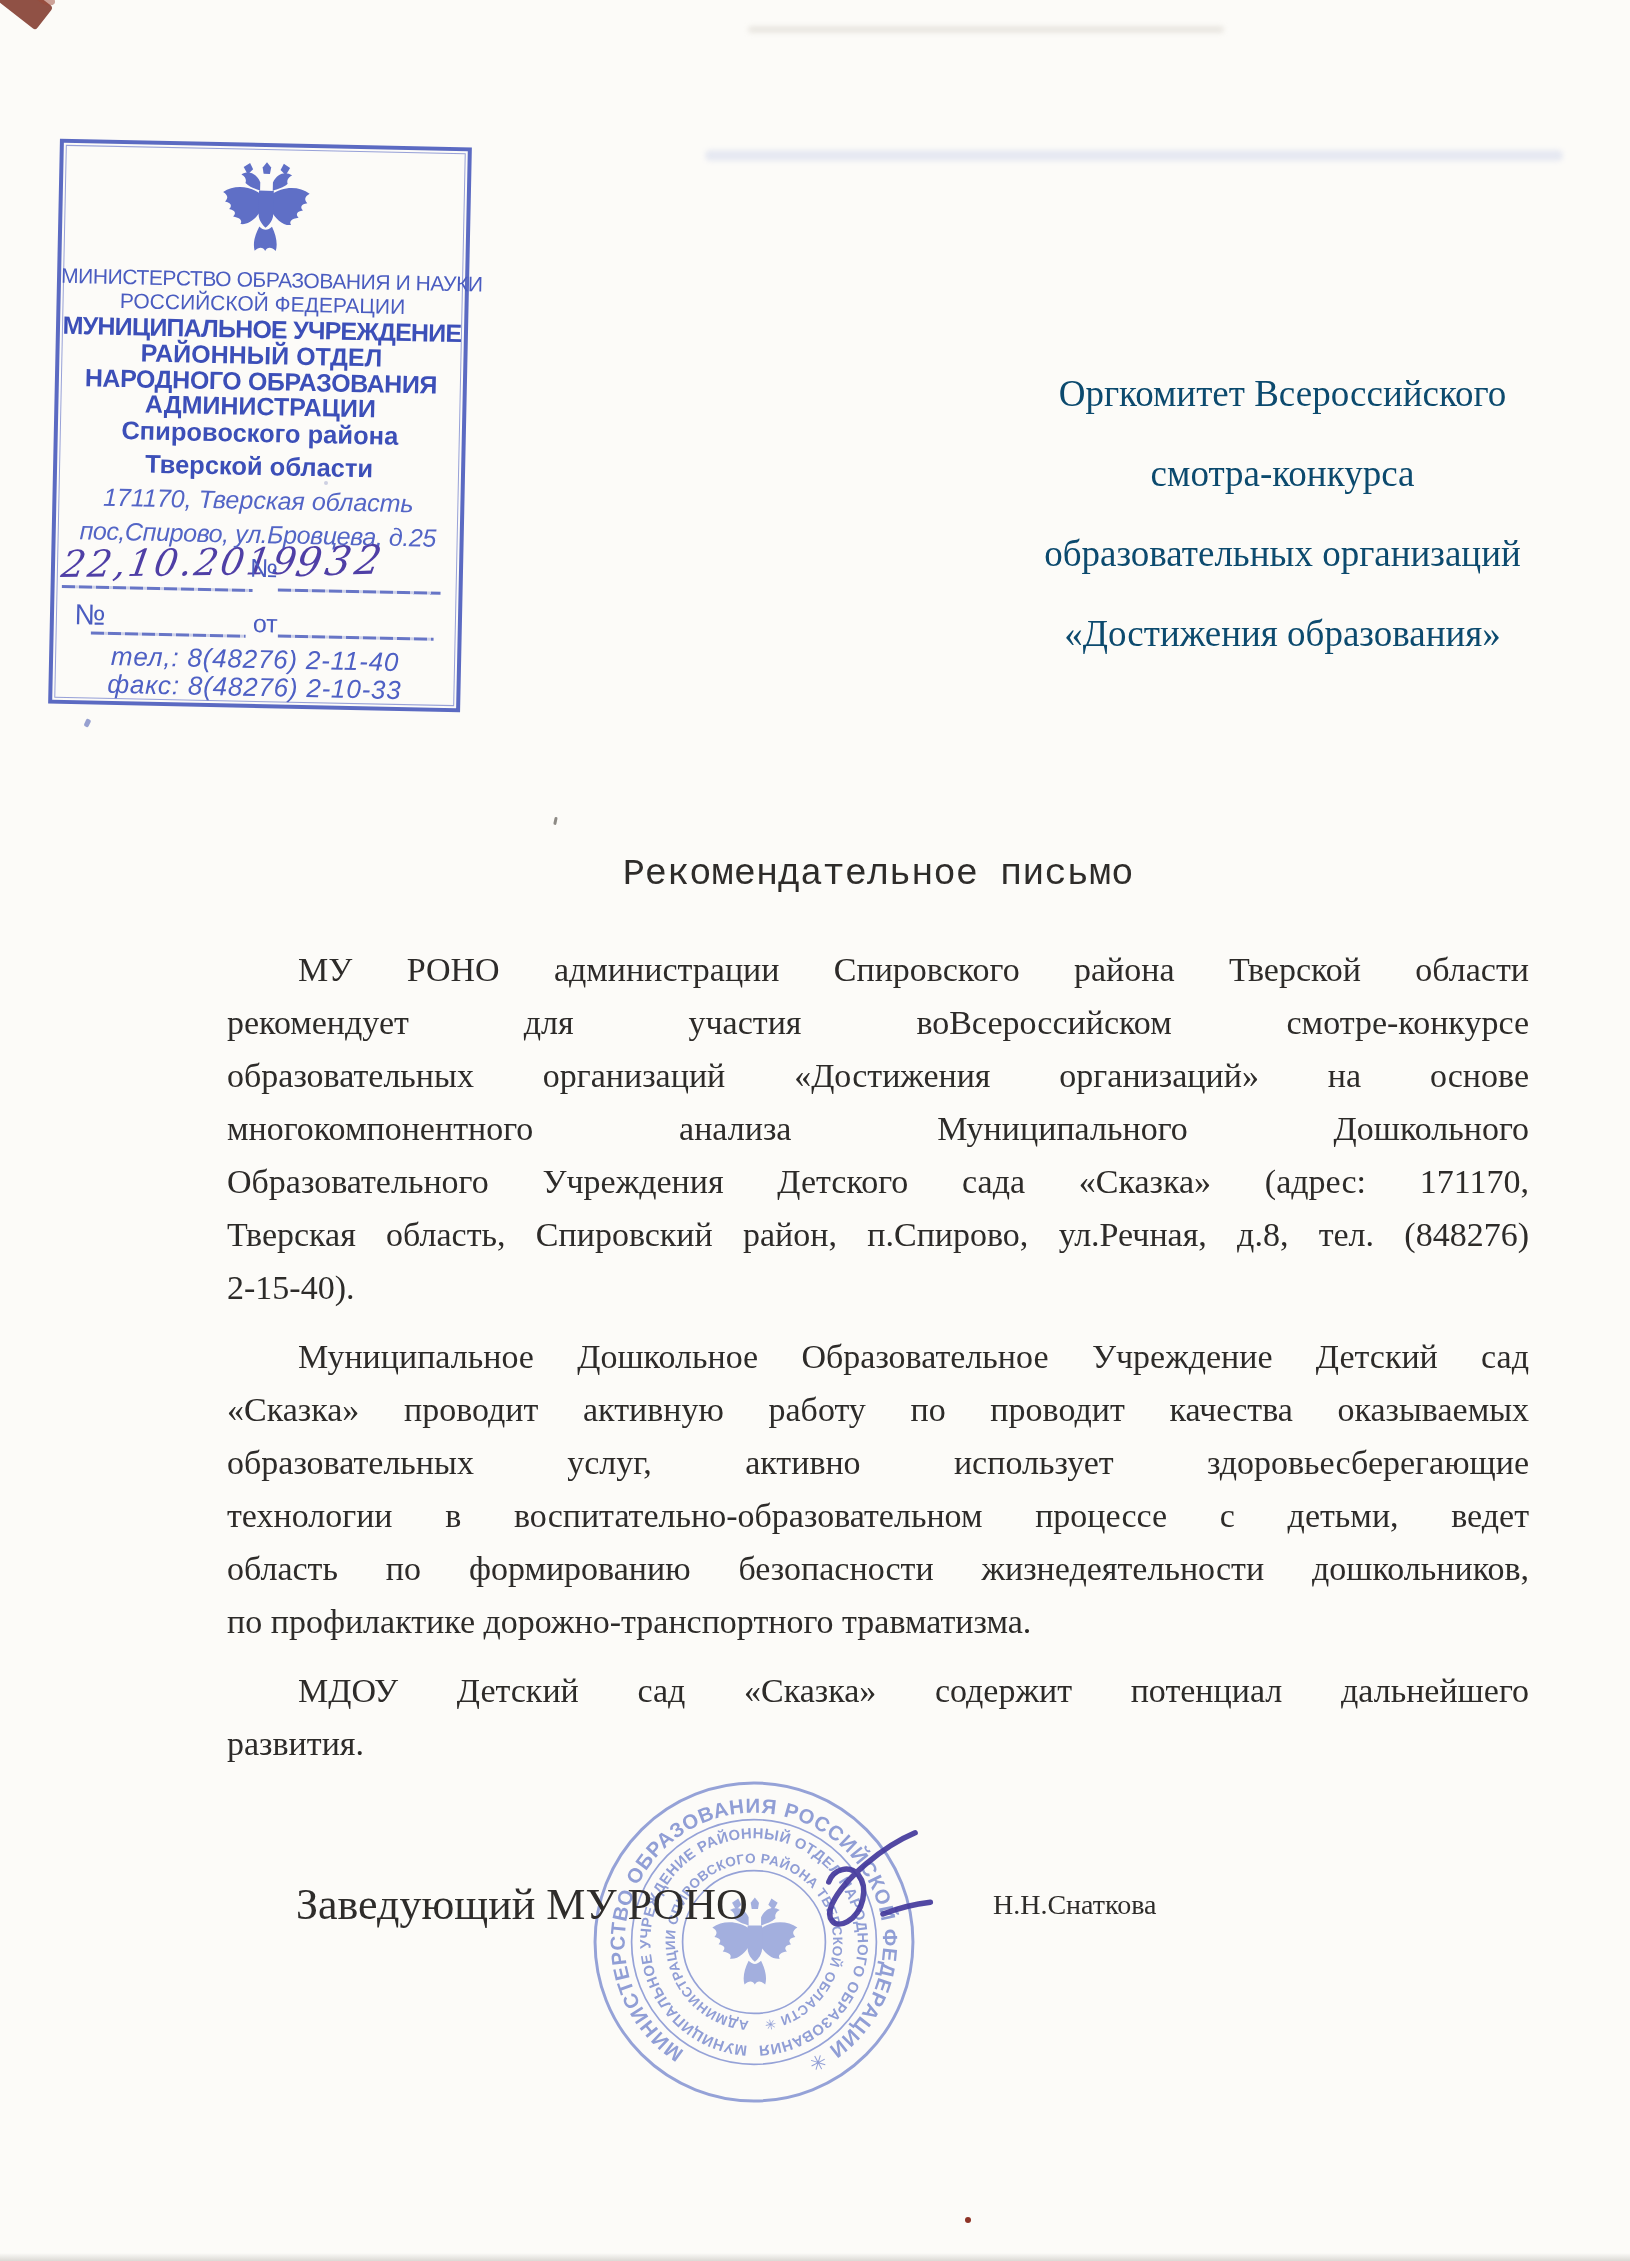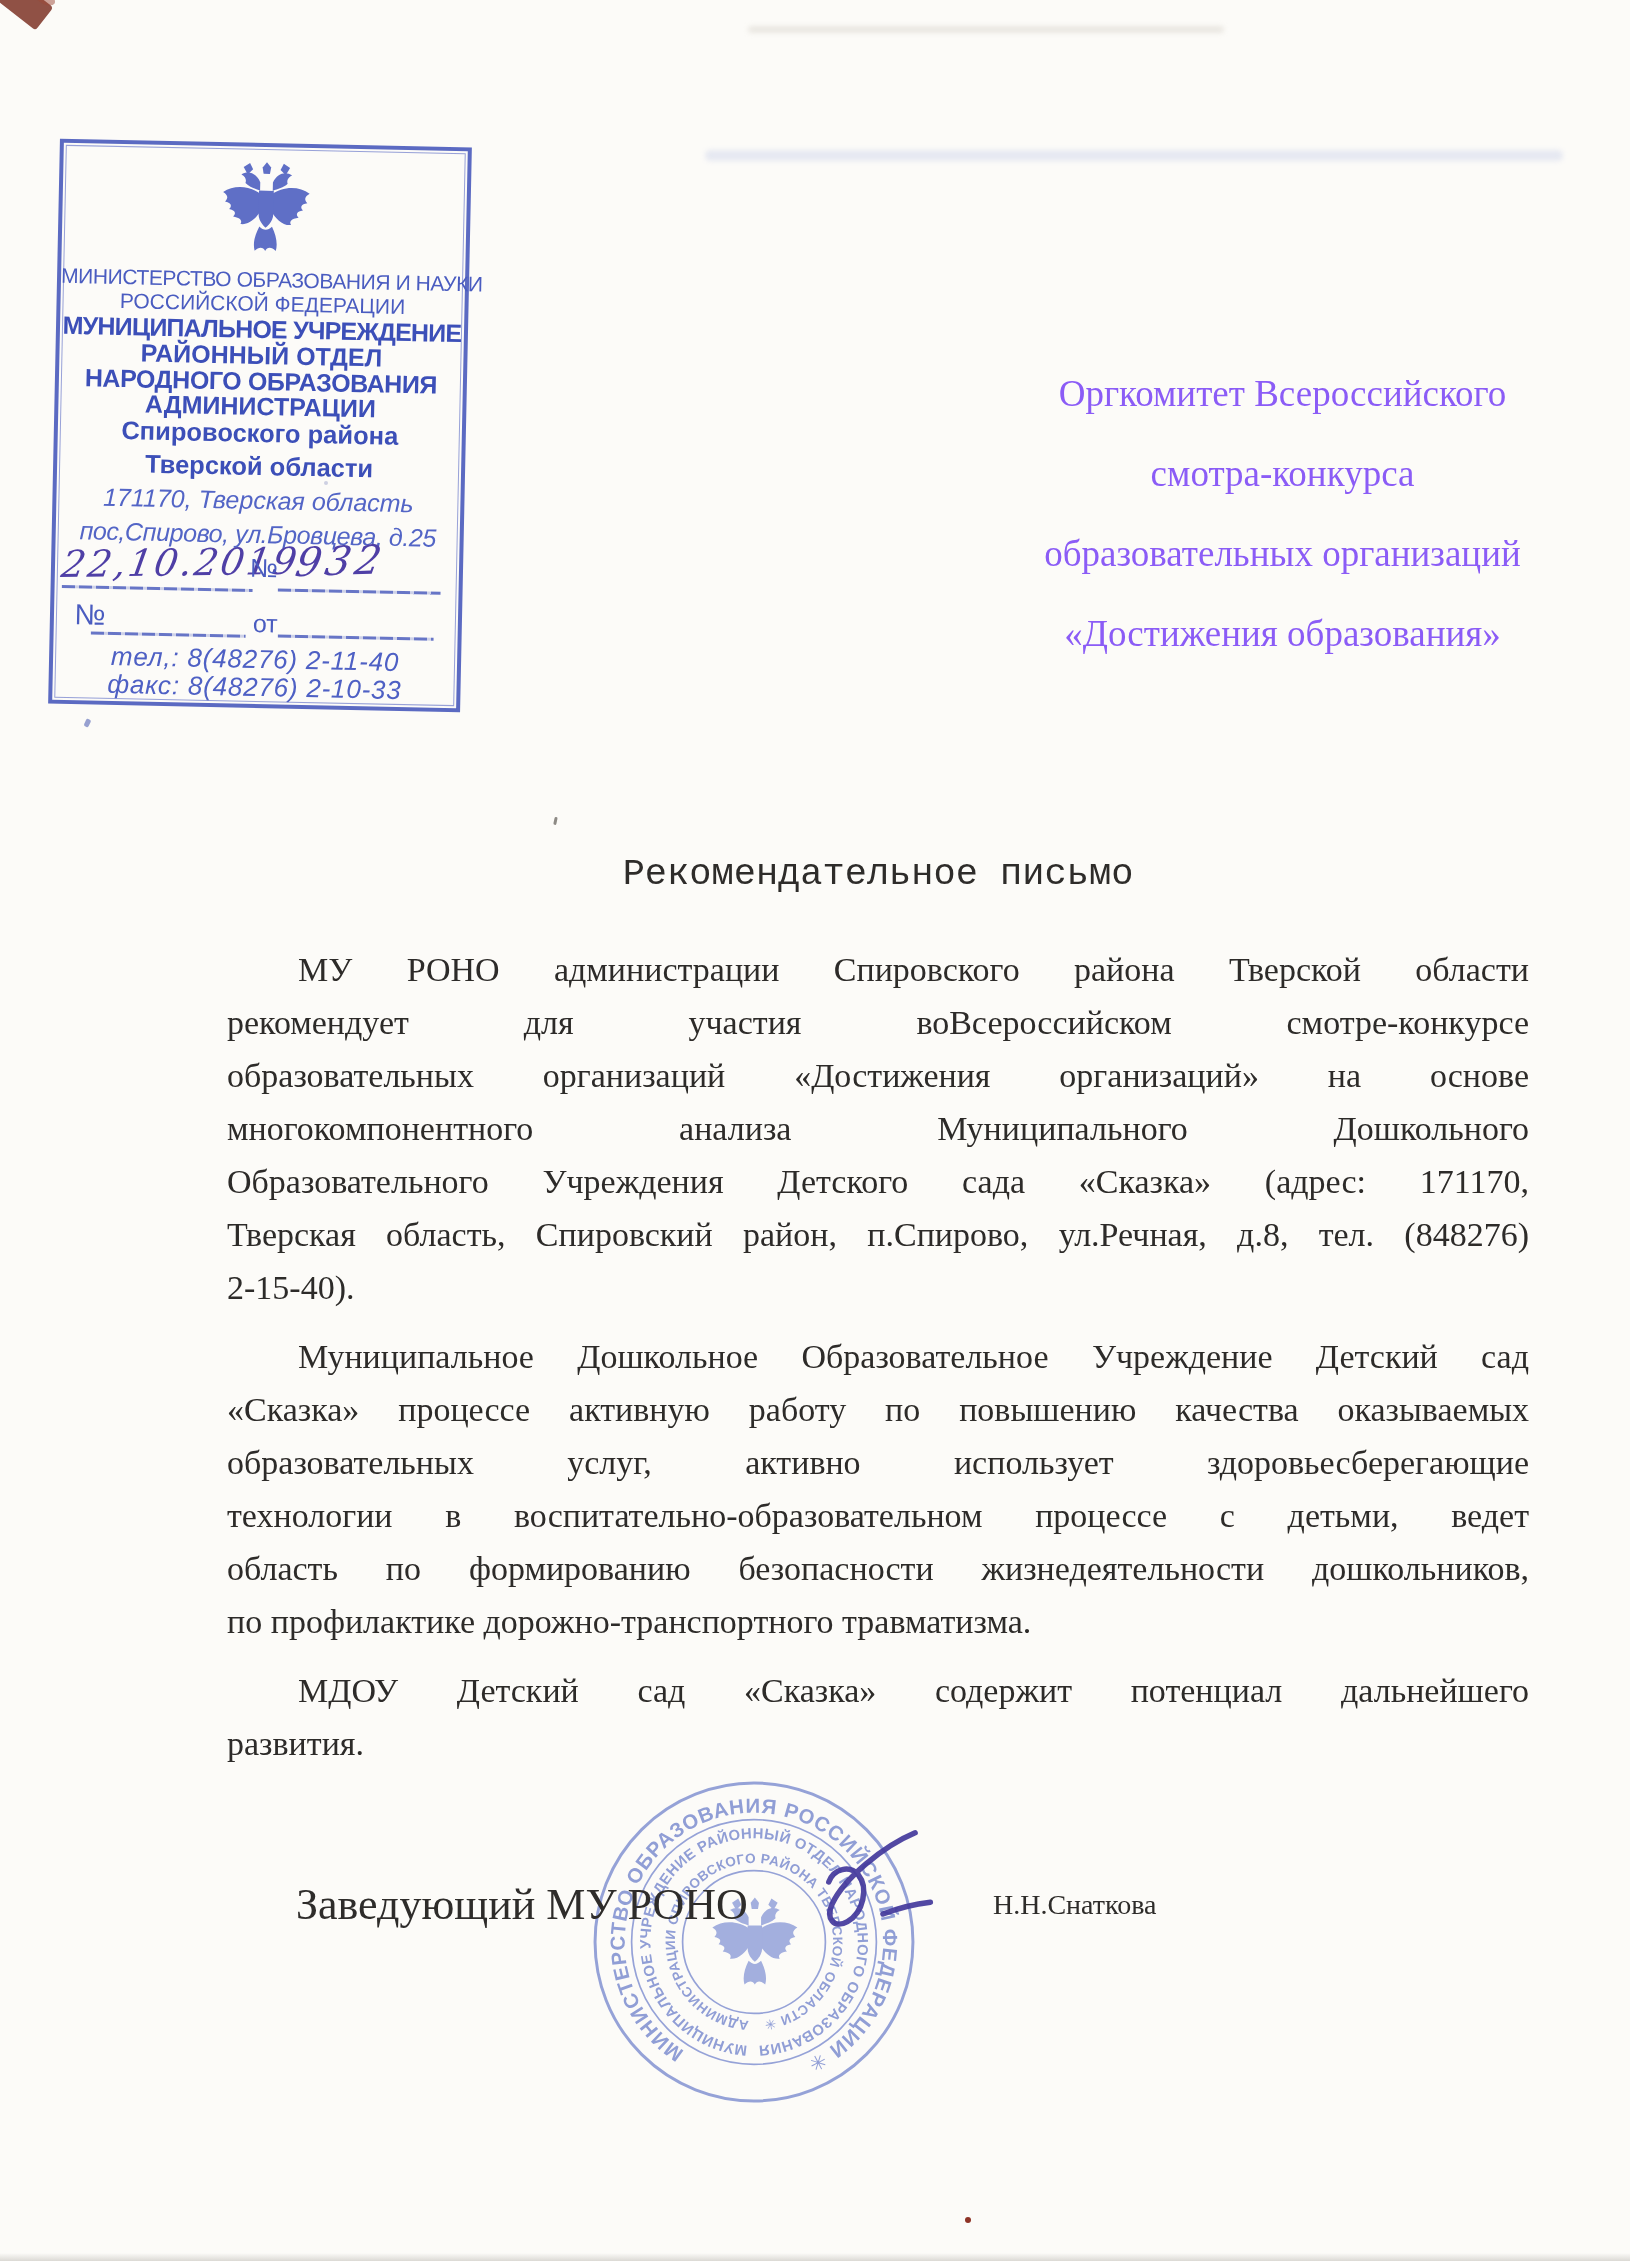--- a/index.html
+++ b/index.html
@@ -54,21 +54,21 @@
   .r1a{left:6.8px;top:442px;width:191px;}
   .r1b{left:223px;top:441px;width:163px;}
   .r2a{left:37px;top:488px;width:155px;}
   .r2b{left:224px;top:487px;width:156px;}
   .rs-tel{font-style:italic;color:#4e60c4;letter-spacing:0.8px;}
   .rs-tel1{top:499px;font-size:26px;}
   .rs-tel2{top:527px;font-size:26px;}
 
   
   .addressee{position:absolute;left:1019px;top:354px;width:527px;text-align:center;
-    font-size:37px;line-height:80px;color:#8b5cf6;}
+    font-size:37px;line-height:80px;color:#0c4a6e;}
   .doc-title{position:absolute;left:227px;top:853px;width:1302px;text-align:center;
     font-size:37px;color:#2e2c2a;line-height:42px;font-family:Liberation Mono, monospace;}
   .body-text{position:absolute;left:227px;top:943px;width:1302px;font-size:34px;
     color:#2d2b29;line-height:53px;}
   .para{margin:0 0 16px 0;}
   .para.p3{margin-top:9.3px;}
   .bl{text-align:justify;text-align-last:justify;white-space:normal;}
   .bl.first{text-indent:71px;}
   .bl.last{text-align:left;text-align-last:left;}
 
@@ -160,21 +160,21 @@
       <div class="bl first">МУ РОНО администрации Спировского района Тверской области</div>
       <div class="bl">рекомендует для участия воВсероссийском смотре-конкурсе</div>
       <div class="bl">образовательных организаций «Достижения организаций» на основе</div>
       <div class="bl">многокомпонентного анализа Муниципального Дошкольного</div>
       <div class="bl">Образовательного Учреждения Детского сада «Сказка» (адрес: 171170,</div>
       <div class="bl">Тверская область, Спировский район, п.Спирово, ул.Речная, д.8, тел. (848276)</div>
       <div class="bl last">2-15-40).</div>
     </div>
     <div class="para p2">
       <div class="bl first">Муниципальное Дошкольное Образовательное Учреждение Детский сад</div>
-      <div class="bl">«Сказка» процессе активную работу по повышению качества оказываемых</div>
+      <div class="bl">«Сказка» проводит активную работу по проводит качества оказываемых</div>
       <div class="bl">образовательных услуг, активно использует здоровьесберегающие</div>
       <div class="bl">технологии в воспитательно-образовательном процессе с детьми, ведет</div>
       <div class="bl">область по формированию безопасности жизнедеятельности дошкольников,</div>
       <div class="bl last">по профилактике дорожно-транспортного травматизма.</div>
     </div>
     <div class="para p3">
       <div class="bl first">МДОУ Детский сад «Сказка» содержит потенциал дальнейшего</div>
       <div class="bl last">развития.</div>
     </div>
   </div>

